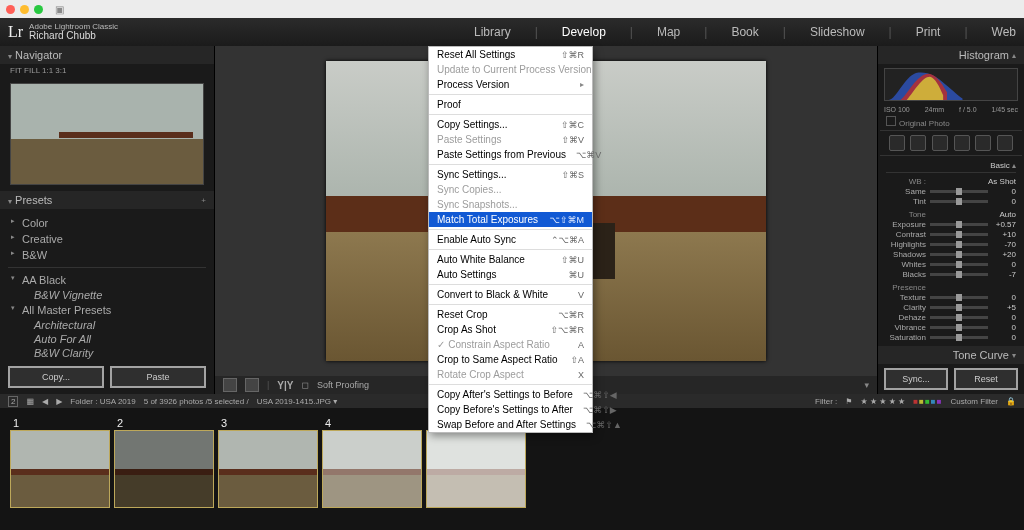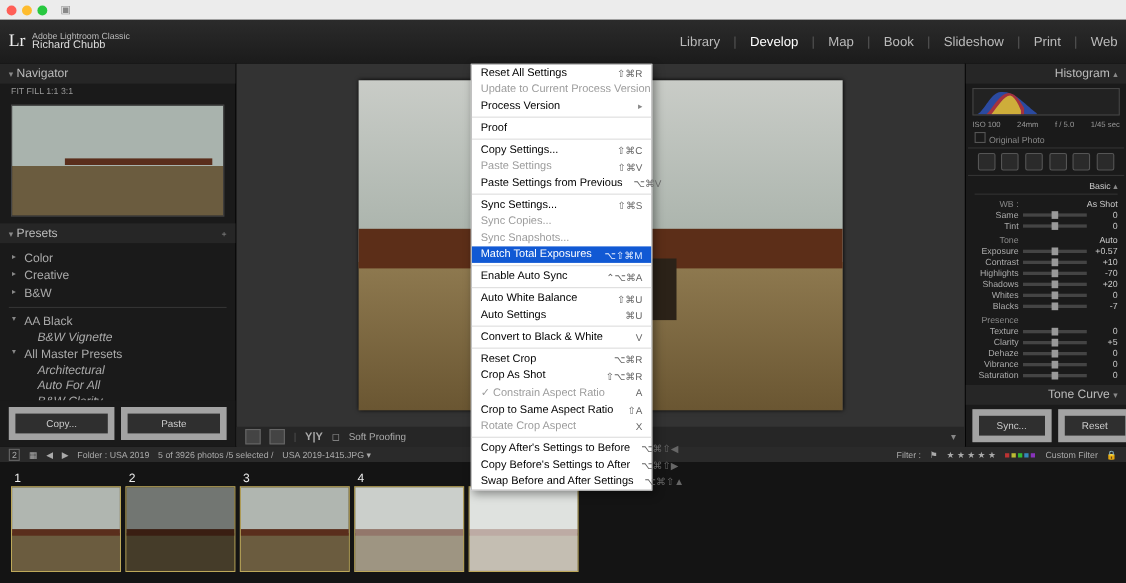--- a/index.html
+++ b/index.html
@@ -1,44 +1,44 @@
 <!DOCTYPE html>
 <html><head>
 <meta charset="utf-8">
 <style>
 html,body{margin:0;padding:0;width:1024px;height:530px;background:#000;font-family:"Helvetica Neue",Arial,sans-serif;color:#ccc;overflow:hidden;font-size:10px}
 .mac-titlebar{height:18px;background:#ececec;display:flex;align-items:center;padding:0 6px;color:#444;font-size:10px}
 .mac-dots{display:flex;gap:5px;margin-right:8px}
 .mac-dot{width:9px;height:9px;border-radius:50%}
 .red{background:#ff5f57}.yel{background:#febc2e}.grn{background:#28c840}
 .titlebar-icon{display:inline-block;margin:0 4px;color:#888}
-.app-header{height:40px;background:linear-gradient(#2b2b2b,#1b1b1b);display:flex;align-items:center;padding:0 8px}
+.app-header{height:28px;background:linear-gradient(#2b2b2b,#1b1b1b);display:flex;align-items:center;padding:0 8px}
 .lr-logo{font-family:"Times New Roman",serif;font-size:16px;color:#eee;margin-right:6px}
 .lr-brand-col{display:flex;flex-direction:column;line-height:1}
 .lr-brand-small{font-size:8px;color:#bbb}
 .lr-brand-user{font-size:10px;color:#ddd}
-.module-nav{margin-left:auto;display:flex;gap:12px;font-size:12px;color:#bbb}
+.module-nav{margin-left:auto;display:flex;gap:24px;font-size:12px;color:#bbb}
 .module-nav span{cursor:pointer}
 .module-nav .active{color:#fff;font-weight:500}
 .module-nav .sep{color:#555}
 .workspace{display:flex;height:348px;background:#1a1a1a}
 .left-col{width:214px;background:#1a1a1a;border-right:1px solid #000;display:flex;flex-direction:column}
 .panel-hdr{display:flex;align-items:center;justify-content:space-between;padding:3px 8px;background:#262626;color:#bbb;font-size:11px}
 .panel-hdr .tri{font-size:8px;color:#888}
 .nav-thumb{margin:6px 10px;border:1px solid #444;height:100px;background:linear-gradient(#a9b3ad 0%,#a9b3ad 55%,#6b5c3f 55%,#6b5c3f 100%);position:relative}
 .nav-thumb::after{content:"";position:absolute;left:25%;right:5%;top:48%;height:6px;background:#5a2e1c}
 .nav-fit{font-size:8px;color:#999;padding:2px 10px}
 .presets-panel{flex:1;overflow:hidden;padding:4px 8px;font-size:11px;color:#aaa}
 .presets-panel ul{list-style:none;margin:2px 0;padding:0}
 .preset-group{padding:2px 2px 2px 14px;position:relative}
 .preset-group::before{content:"▸";position:absolute;left:3px;color:#888;font-size:7px;top:2px}
 .preset-group.open::before{content:"▾"}
 .preset-item{padding:1px 2px 1px 26px;color:#aaa;font-style:italic}
 .copy-paste{display:flex;gap:6px;padding:6px 8px;background:#1a1a1a}
-.cp-btn{flex:1;background:#2f2f2f;border:6px solid #a3a3a3;color:#ccc;font-size:9px;padding:4px 16px;text-align:center;cursor:pointer}
+.cp-btn{flex:1;background:#2f2f2f;border:2px solid #a3a3a3;color:#ccc;font-size:9px;padding:4px 16px;text-align:center;cursor:pointer}
 .center-col{flex:1;background:#333;display:flex;flex-direction:column;position:relative}
 .canvas{flex:1;display:flex;align-items:center;justify-content:center}
 .photo{width:440px;height:300px;background:linear-gradient(#c9ccc7 0%,#a6b0a8 55%,#8f7a50 55%,#6a5632 100%);position:relative;box-shadow:0 0 4px #000}
 .photo::before{content:"";position:absolute;left:0;right:0;top:45%;height:36px;background:#5c2e18}
 .photo .pier{position:absolute;width:34px;height:56px;background:#2b2218;top:54%}
 .p1{left:46%}.p2{left:58%}
 .toolbar{height:18px;background:#262626;display:flex;align-items:center;padding:0 8px;gap:8px;color:#aaa;font-size:9px}
 .tool-ic{display:inline-block;width:12px;height:12px;background:#444;border:1px solid #666}
 .toolbar .spacer{flex:1}
 .toolbar .tri-r{color:#888}

